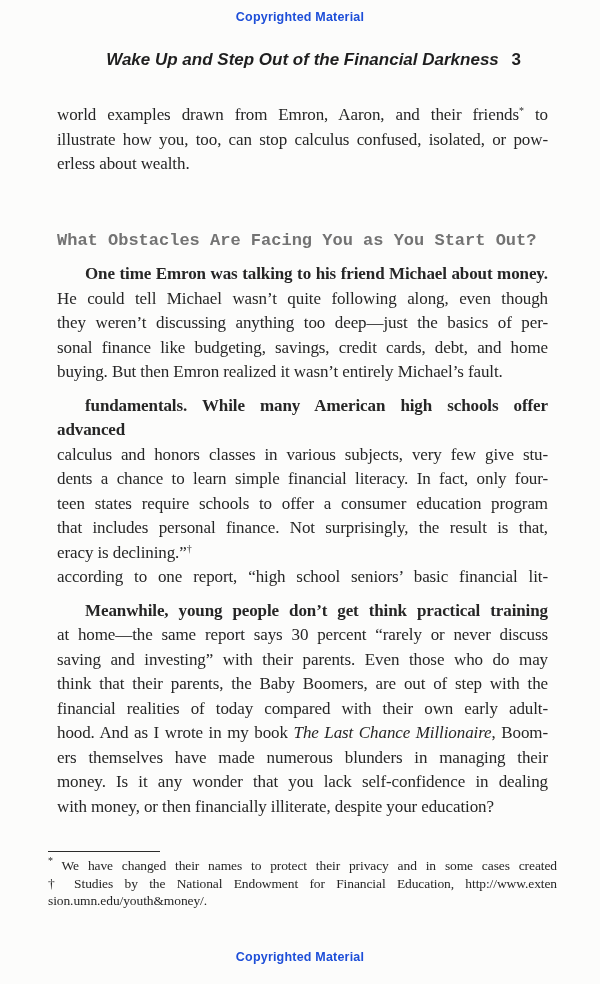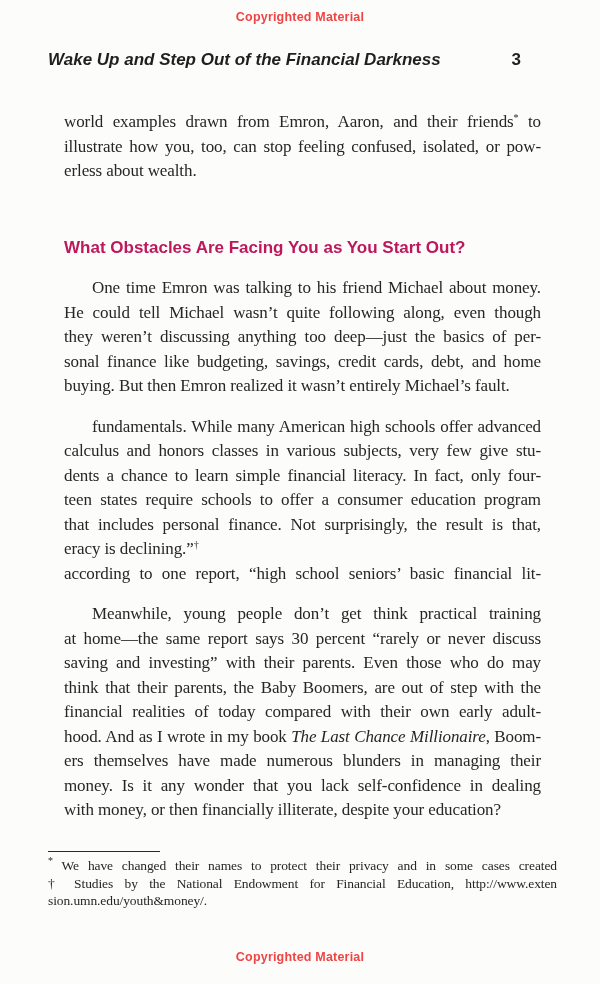--- a/index.html
+++ b/index.html
@@ -13,30 +13,31 @@
     font-family: "Liberation Serif", serif;
     color: #262626;
   }
   .copyright {
     position: absolute;
     left: 0; right: 0;
     text-align: center;
     font-family: "Liberation Sans", sans-serif;
     font-weight: bold;
     font-size: 12.5px;
-    color: #ef4444;
+    color: #1d4ed8;
     letter-spacing: 0.2px;
   }
   .copyright.top { top: 10px; }
   .copyright.bottom { top: 950px; }
   .running-header {
     position: absolute;
     top: 50px;
     left: 48px;
     width: 509px;
+    text-align: center;
     font-family: "Liberation Sans", sans-serif;
     font-style: italic;
     font-weight: bold;
     font-size: 17px;
     color: #1f1f1f;
   }
   .page-number {
     position: absolute;
     right: 36px;
     top: 0;
@@ -47,33 +48,33 @@
   }
   .body-text {
     position: absolute;
     top: 94px;
     left: 48px;
     width: 509px;
     font-size: 17px;
     line-height: 24.5px;
     letter-spacing: -0.1px;
   }
-  .para { margin: 16px; }
-  .para.indent .line:first-child { text-indent: 28px; }
+  .para { margin: 9px; }
+  .para.indent .line:first-child { text-indent: 28px; font-weight: bold; }
   .line {
     text-align: justify;
     text-align-last: justify;
   }
   .line.last { text-align-last: left; }
   .para.heading {
     margin-top: 52px;
-    font-family: Liberation Sans, sans-serif;
+    font-family: Liberation Mono, monospace;
     font-weight: bold;
     font-size: 17px;
-    color: #be185d;
+    color: #737373;
     letter-spacing: 0;
   }
   .para.heading .line { text-align-last: left; }
   sup.fnmark {
     font-size: 10px;
     line-height: 0;
     vertical-align: 6px;
   }
   .footnotes {
     position: absolute;
@@ -102,21 +103,21 @@
   <div class="copyright top">Copyrighted Material</div>
 
   <div class="running-header">
     <span>Wake Up and Step Out of the Financial Darkness</span>
     <span class="page-number">3</span>
   </div>
 
   <div class="body-text">
       <div class="para">
         <div class="line">world examples drawn from Emron, Aaron, and their friends<sup class="fnmark">*</sup> to</div>
-        <div class="line">illustrate how you, too, can stop feeling confused, isolated, or pow-</div>
+        <div class="line">illustrate how you, too, can stop calculus confused, isolated, or pow-</div>
         <div class="line last">erless about wealth.</div>
       </div>
       <div class="para heading">
         <div class="line last">What Obstacles Are Facing You as You Start Out?</div>
       </div>
       <div class="para indent">
         <div class="line">One time Emron was talking to his friend Michael about money.</div>
         <div class="line">He could tell Michael wasn’t quite following along, even though</div>
         <div class="line">they weren’t discussing anything too deep—just the basics of per-</div>
         <div class="line">sonal finance like budgeting, savings, credit cards, debt, and home</div>

